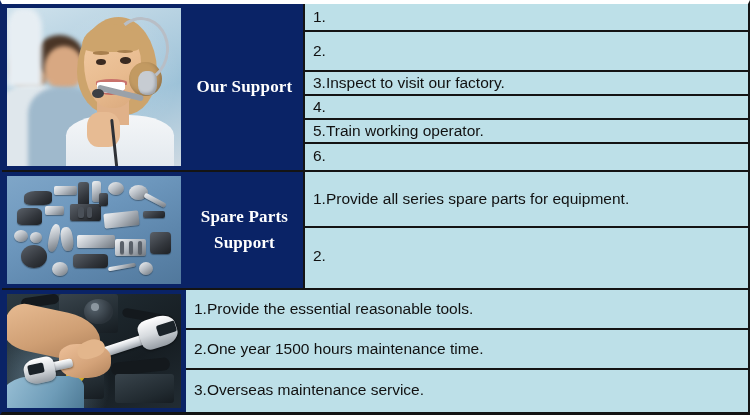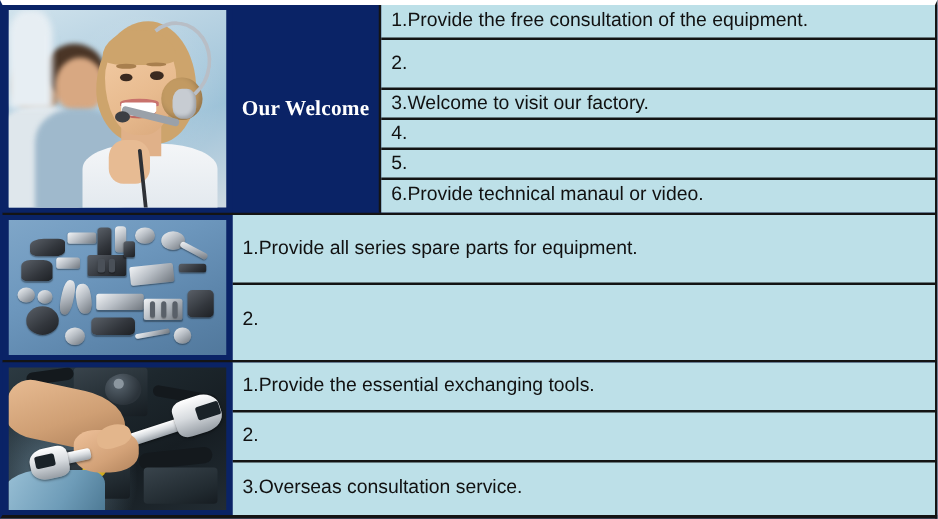--- a/index.html
+++ b/index.html
@@ -309,40 +309,40 @@
         <div class="cc-headband"></div>
         <div class="cc-earpiece"></div>
         <div class="cc-mic-arm"></div>
         <div class="cc-mic-tip"></div>
         <div class="cc-hand"></div>
         <div class="cc-cord"></div>
       </div>
     </div>
 
     <div class="label-cell">Our
-Welcome</div>
+Support</div>
 
     <div class="list-cell">
       <div class="list-item first">
-        <span class="num">1.</span><span>Provide the free consultation of the equipment.</span>
+        <span class="num">1.</span>
       </div>
       <div class="list-item two">
         <span class="num">2.</span>
       </div>
       <div class="list-item">
-        <span class="num">3.</span><span>Welcome to visit our factory.</span>
+        <span class="num">3.</span><span>Inspect to visit our factory.</span>
       </div>
       <div class="list-item">
         <span class="num">4.</span>
       </div>
       <div class="list-item">
-        <span class="num">5.</span>
-      </div>
-      <div class="list-item">
-        <span class="num">6.</span><span>Provide technical manaul or video.</span>
+        <span class="num">5.</span><span>Train working operator.</span>
+      </div>
+      <div class="list-item">
+        <span class="num">6.</span>
       </div>
     </div>
   </div>
 
   <div class="section-row spp row-sep" style="height:118px;">
 
     <div class="photo-cell">
       <div class="photo-frame ph-parts">
         <div class="part dark" style="left:10%;top:14%;width:16%;height:13%;border-radius:40% 20% 30% 25%;"></div>
         <div class="part" style="left:27%;top:9%;width:13%;height:9%;"></div>
@@ -370,20 +370,22 @@
         <div class="part" style="left:70%;top:60%;width:2.5%;height:12%;background:#596069;"></div>
         <div class="part" style="left:75%;top:60%;width:2.5%;height:12%;background:#596069;"></div>
         <div class="part dark" style="left:82%;top:52%;width:12%;height:20%;border-radius:18%;"></div>
         <div class="part round" style="left:26%;top:80%;width:9%;height:13%;"></div>
         <div class="part rod" style="left:58%;top:82%;width:16%;height:4%;transform:rotate(-10deg);"></div>
         <div class="part round" style="left:76%;top:80%;width:8%;height:12%;"></div>
         <div class="part dark" style="left:53%;top:16%;width:5%;height:12%;"></div>
       </div>
     </div>
 
+    <div class="label-cell">Spare Parts
+Support</div>
 
     <div class="list-cell">
       <div class="list-item">
         <span class="num">1.</span><span>Provide all series spare parts for equipment.</span>
       </div>
       <div class="list-item">
         <span class="num">2.</span>
       </div>
     </div>
   </div>
@@ -412,24 +414,24 @@
         <div class="thumb"></div>
         <div class="wrench-shaft" style="left:16%;top:60%;width:22%;height:8%;transform:rotate(-12deg);"></div>
         <div class="wrench-head" style="left:10%;top:56%;width:18%;height:22%;border-radius:40% 26% 26% 40%;transform:rotate(-12deg);"></div>
         <div class="wrench-jaw-gap" style="left:12%;top:61%;width:9%;height:9%;border-radius:2px;transform:rotate(-12deg);"></div>
       </div>
     </div>
 
 
     <div class="list-cell">
       <div class="list-item">
-        <span class="num">1.</span><span>Provide the essential exchanging tools.</span>
-      </div>
-      <div class="list-item">
-        <span class="num">2.</span>
-      </div>
-      <div class="list-item">
-        <span class="num">3.</span><span>Overseas consultation service.</span>
+        <span class="num">1.</span><span>Provide the essential reasonable tools.</span>
+      </div>
+      <div class="list-item">
+        <span class="num">2.</span><span>One year 1500 hours maintenance time.</span>
+      </div>
+      <div class="list-item">
+        <span class="num">3.</span><span>Overseas maintenance service.</span>
       </div>
     </div>
   </div>
 
 </div>
 
 </body></html>

